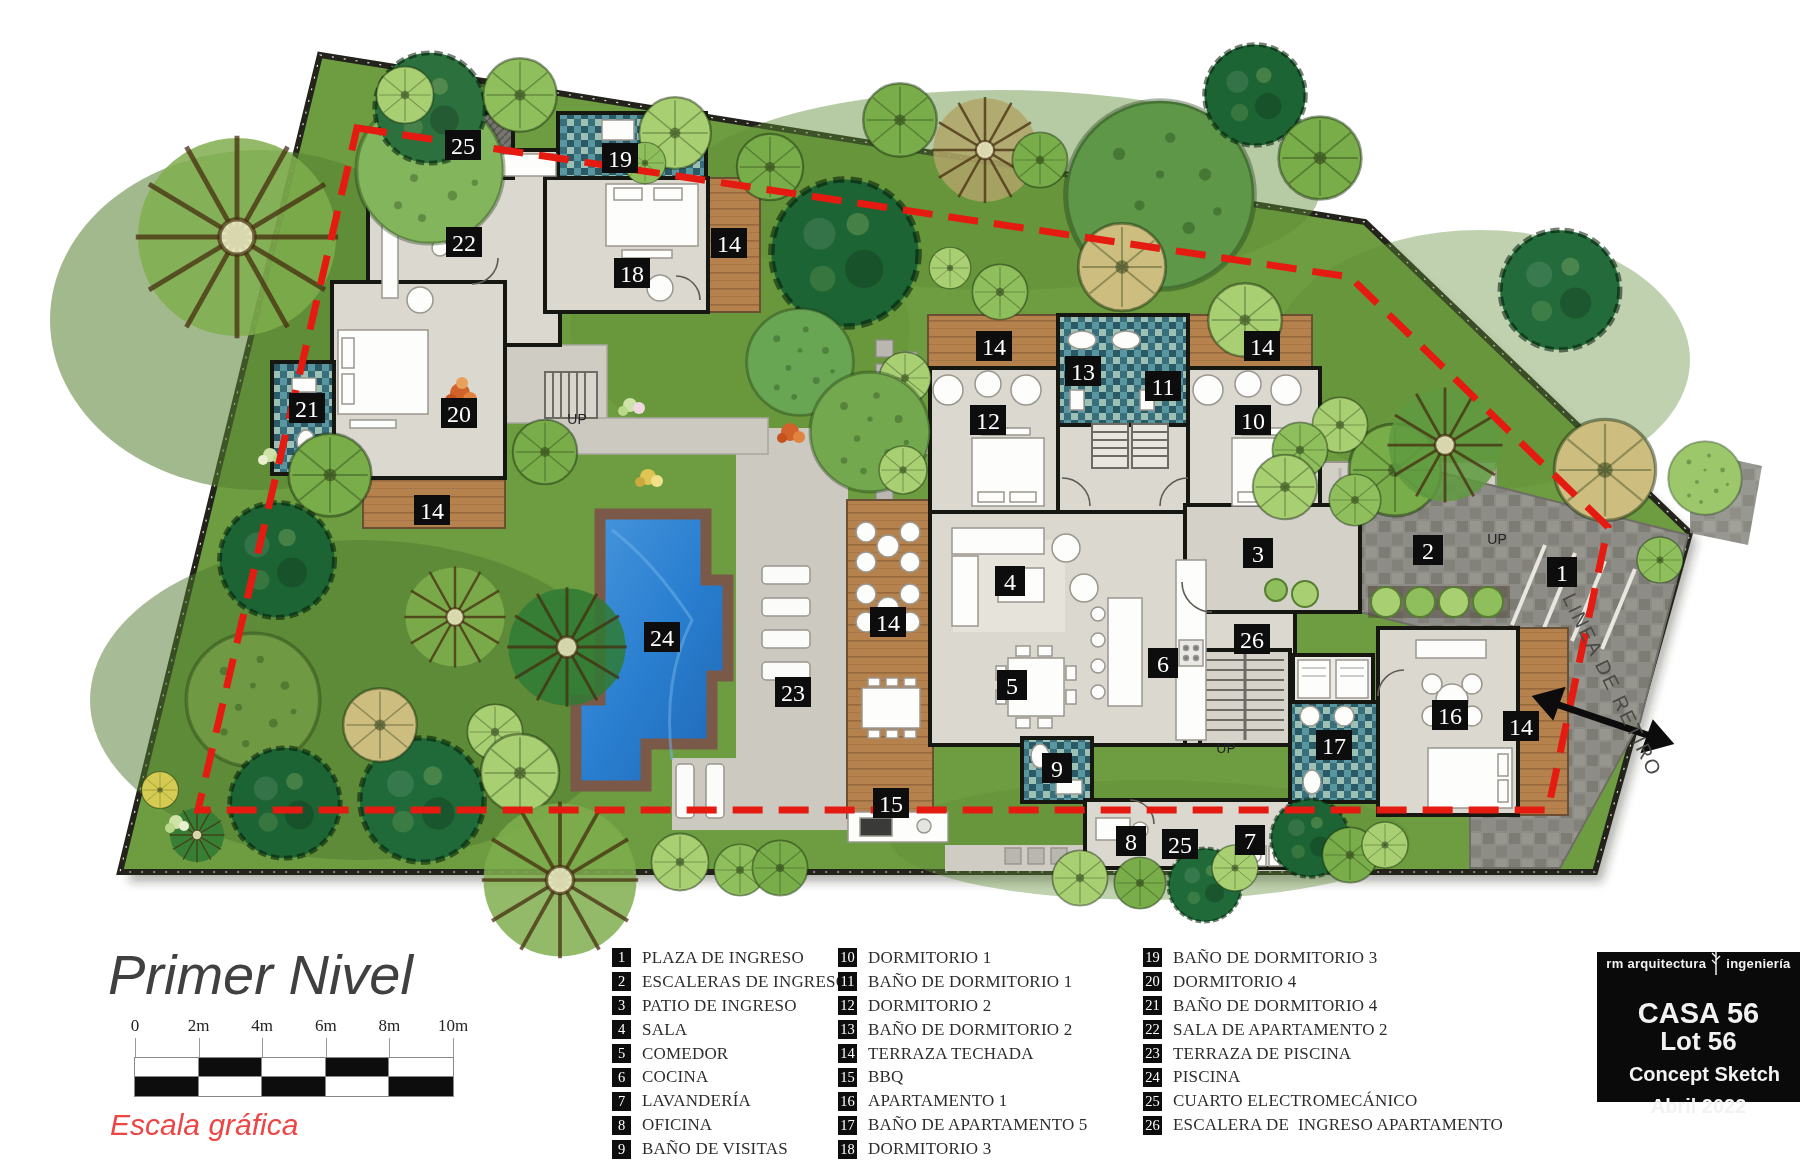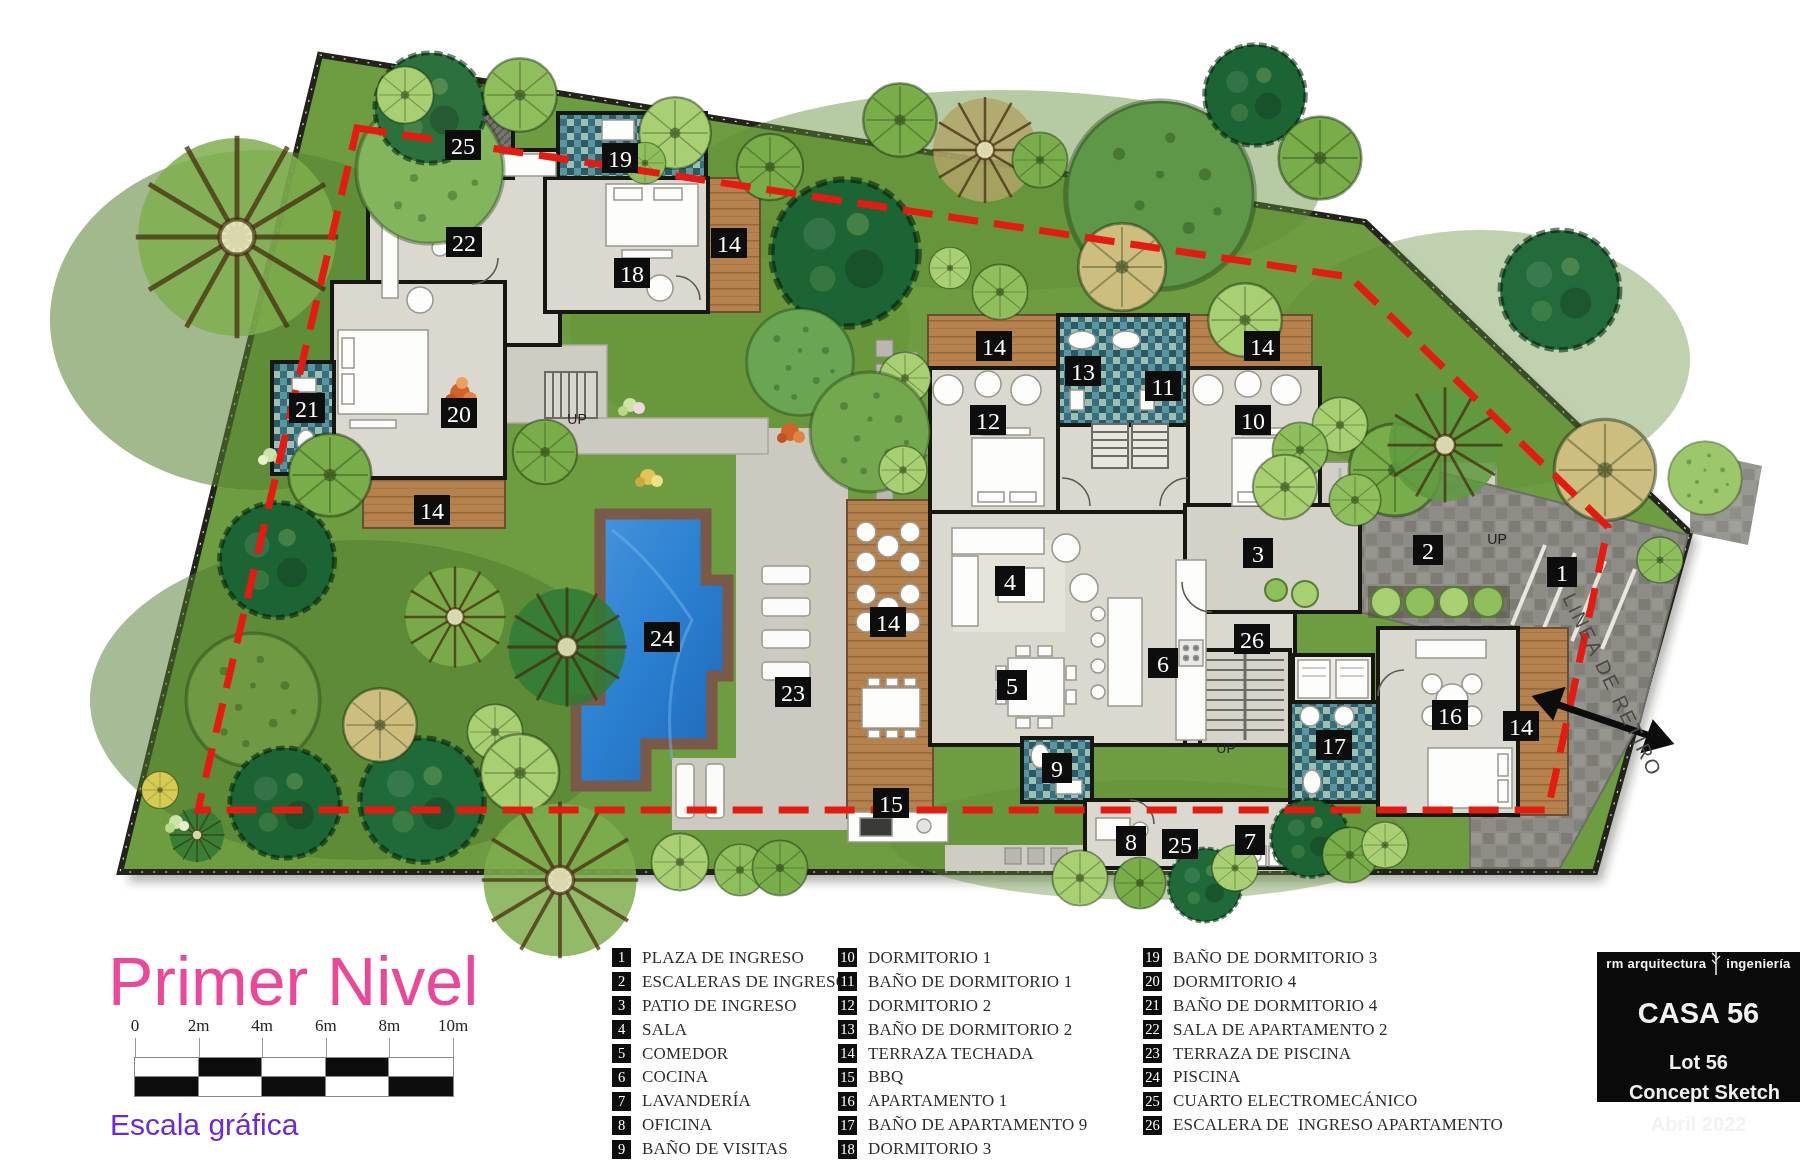--- a/index.html
+++ b/index.html
@@ -1,39 +1,39 @@
 <!DOCTYPE html>
 <html><head>
 <meta charset="utf-8">
 <style>
   html,body{margin:0;padding:0;background:#ffffff;}
   .page{position:relative;width:1800px;height:1165px;overflow:hidden;background:#ffffff;
         font-family:"Liberation Sans",sans-serif;}
   #plan-svg{position:absolute;left:0;top:0;}
-  .plan-title{position:absolute;left:108px;top:942px;font-size:68px;color:#ec4899;
-              letter-spacing:0;font-family:"Liberation Sans",sans-serif;}
+  .plan-title{position:absolute;left:108px;top:942px;font-size:56px;color:#404040;
+              letter-spacing:0;font-family:"Liberation Sans",sans-serif;font-style:italic;}
   .scalebar{position:absolute;left:135px;top:1016px;width:320px;height:100px;}
   .sb-label{position:absolute;top:0;width:60px;margin-left:-30px;text-align:center;
             font-family:"Liberation Serif",serif;font-size:17px;color:#222;}
   .sb-tick{position:absolute;top:22px;height:58px;width:1px;background:#9a9a9a;}
   .sb-bar{position:absolute;left:0;top:42px;width:318px;height:38px;outline:1px solid #777;}
   .sb-cell{position:absolute;width:63.6px;height:19px;}
-  .scale-caption{position:absolute;left:110px;top:1108px;font-size:30px;color:#6d28d9;}
+  .scale-caption{position:absolute;left:110px;top:1108px;font-size:30px;color:#ef4444;font-style:italic;}
   .legend-col{position:absolute;top:946px;}
   .lg-row{display:flex;align-items:center;height:23.9px;gap:11px;}
   .lg-num{width:19px;height:19px;background:#0d0d0d;color:#fff;display:flex;align-items:center;
           justify-content:center;font-family:"Liberation Serif",serif;font-size:14.5px;flex:none;}
   .lg-label{font-family:"Liberation Serif",serif;font-size:17px;color:#2c2c2c;white-space:pre;
             letter-spacing:.2px;}
   .title-block{position:absolute;left:1597px;top:952px;width:203px;height:150px;background:#0a0a0a;
                display:flex;flex-direction:column;align-items:center;color:#f2f2f2;}
   .tb-firm{display:flex;align-items:center;gap:5px;font-size:13px;font-weight:bold;
            letter-spacing:.3px;margin-top:-2px;}
   .tb-project{font-size:29px;font-weight:600;line-height:1.05;margin-top:22px;}
-  .tb-lot{font-size:20px;font-weight:600;line-height:1.0;margin-top:24px;}
+  .tb-lot{font-size:26px;font-weight:600;line-height:1.0;}
   .tb-phase{font-size:20px;font-weight:600;margin-top:9px;margin-left:12px;}
   .tb-date{font-size:20px;font-weight:600;margin-top:9px;}
 </style>
 </head>
 <body>
 
 <div class="page">
 
 <svg id="plan-svg" width="1800" height="1165" viewBox="0 0 1800 1165">
   <defs>
@@ -742,21 +742,21 @@
         <div class="lg-row">
           <span class="lg-num">15</span>
           <span class="lg-label">BBQ</span>
         </div>
         <div class="lg-row">
           <span class="lg-num">16</span>
           <span class="lg-label">APARTAMENTO 1</span>
         </div>
         <div class="lg-row">
           <span class="lg-num">17</span>
-          <span class="lg-label">BAÑO DE APARTAMENTO 9</span>
+          <span class="lg-label">BAÑO DE APARTAMENTO 5</span>
         </div>
         <div class="lg-row">
           <span class="lg-num">18</span>
           <span class="lg-label">DORMITORIO 3</span>
         </div>
       </div>
       <div class="legend-col" style="left: 1143px;">
         <div class="lg-row">
           <span class="lg-num">19</span>
           <span class="lg-label">BAÑO DE DORMITORIO 3</span>

